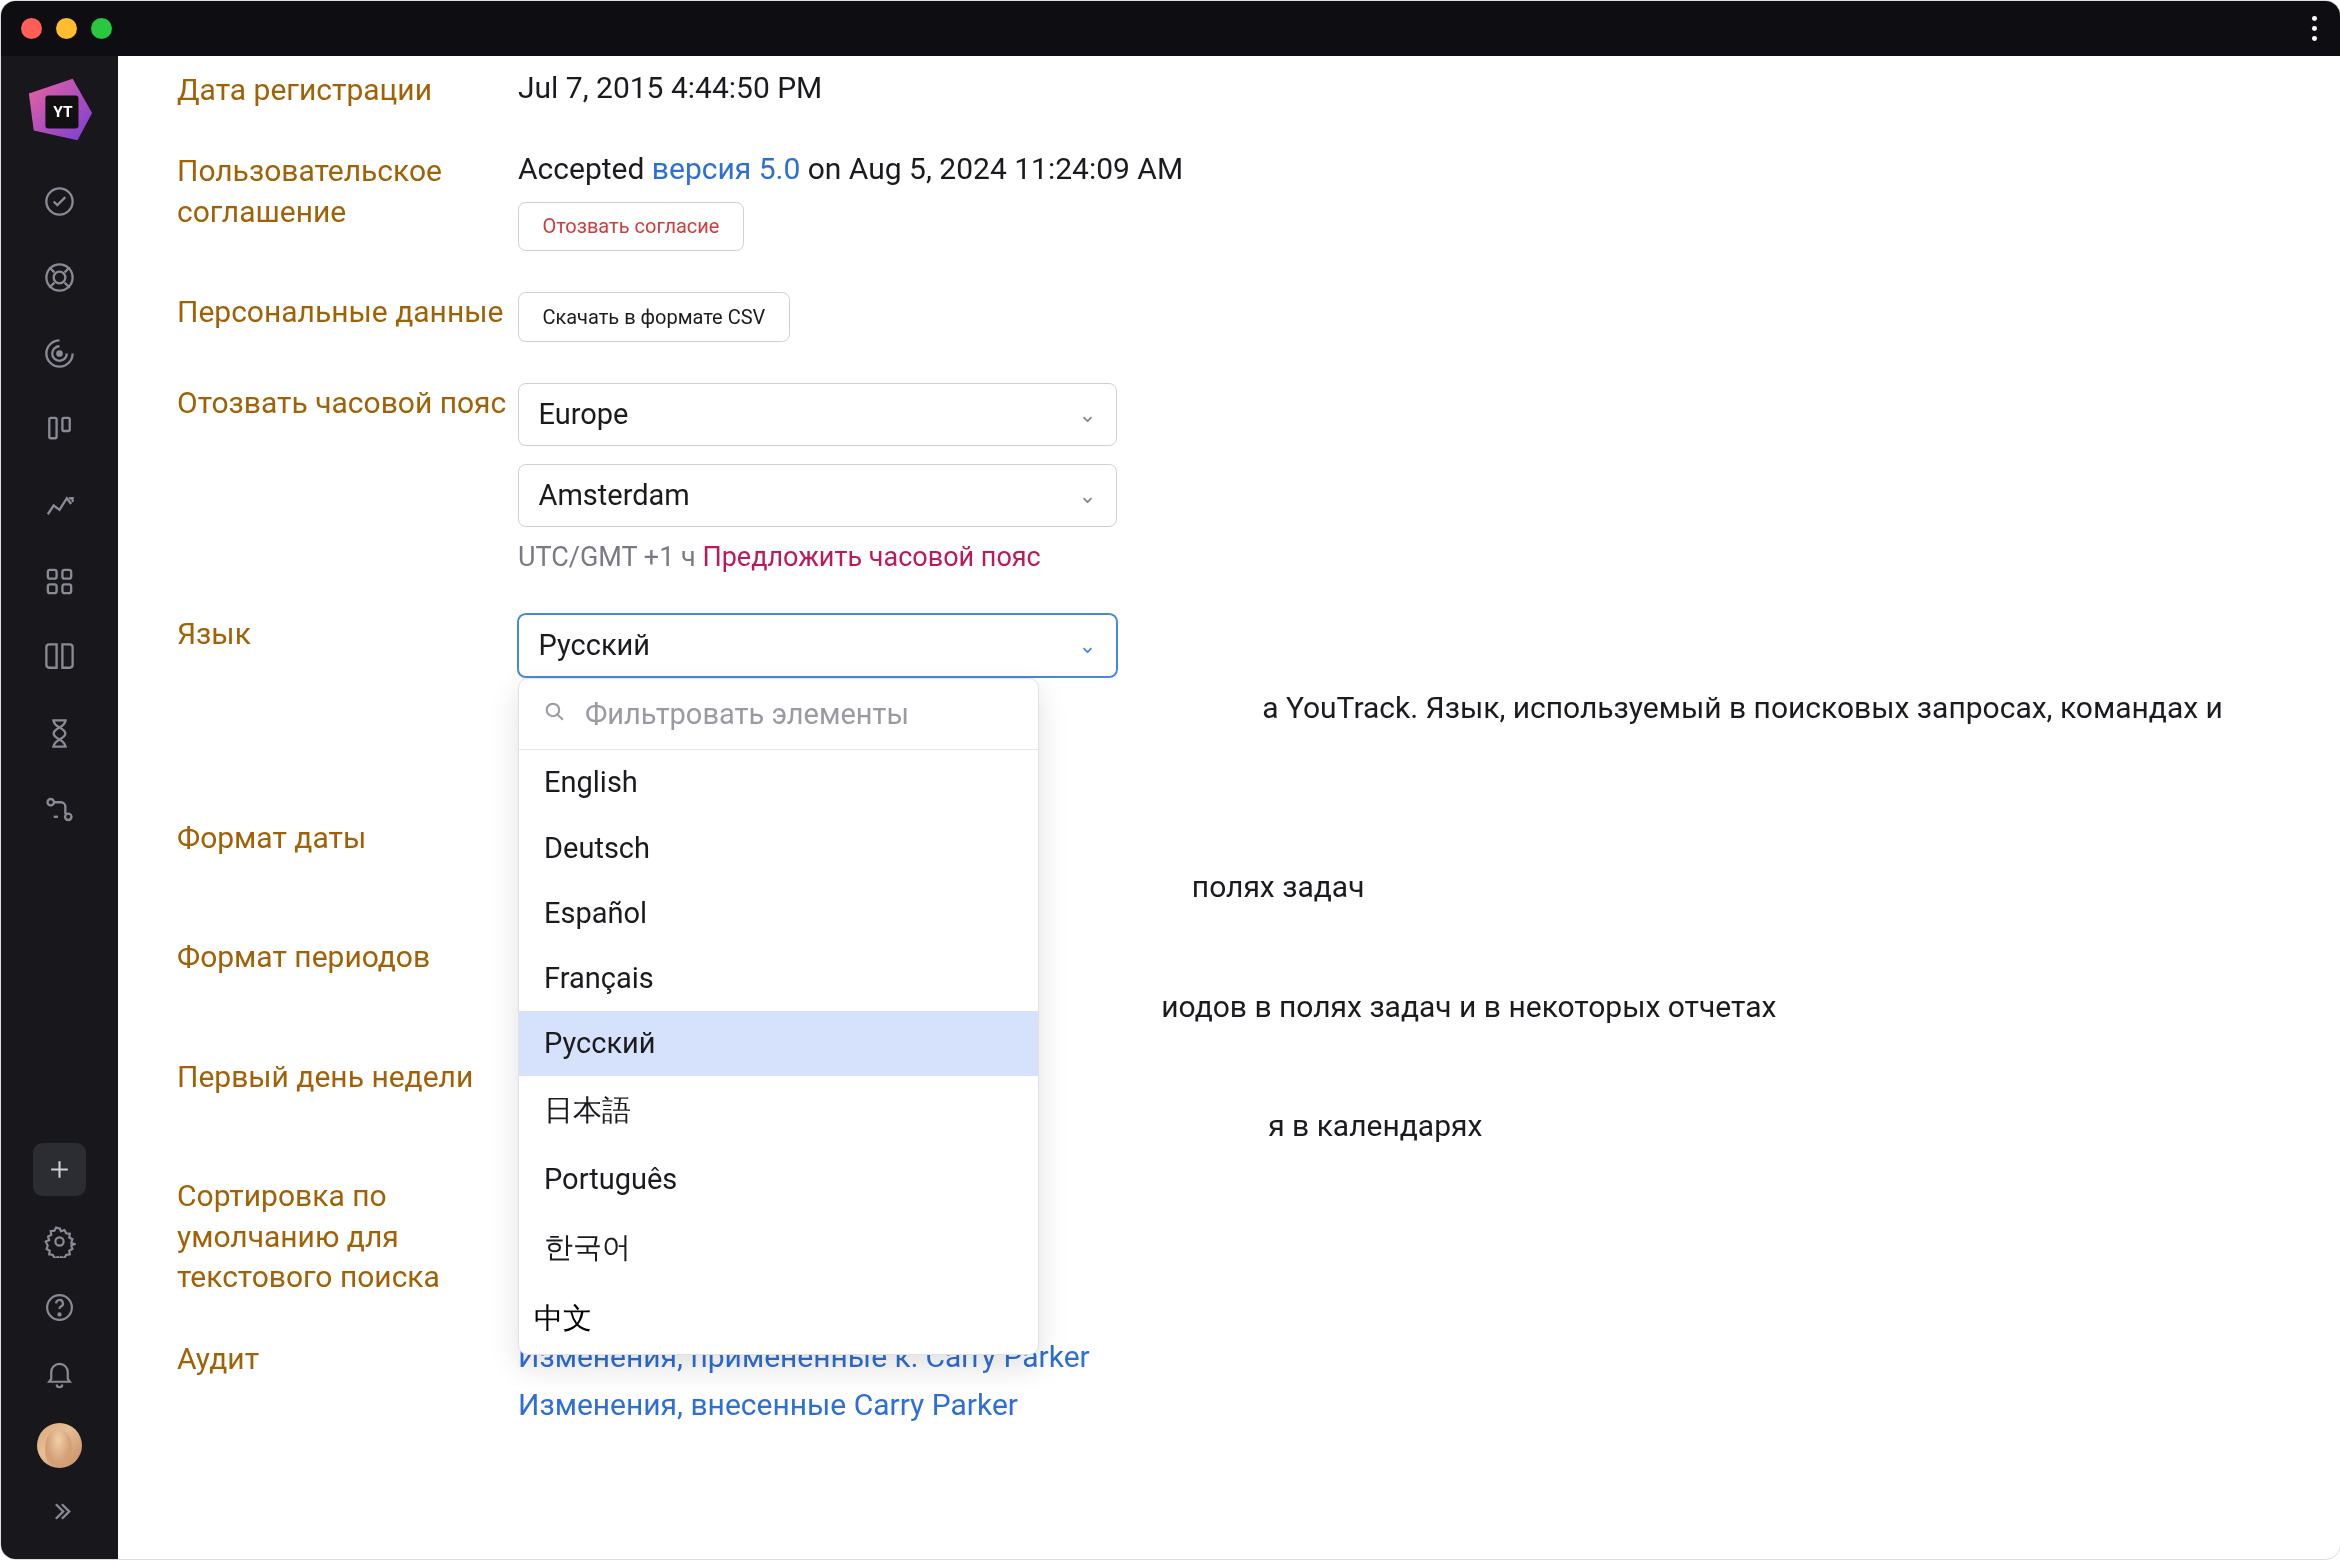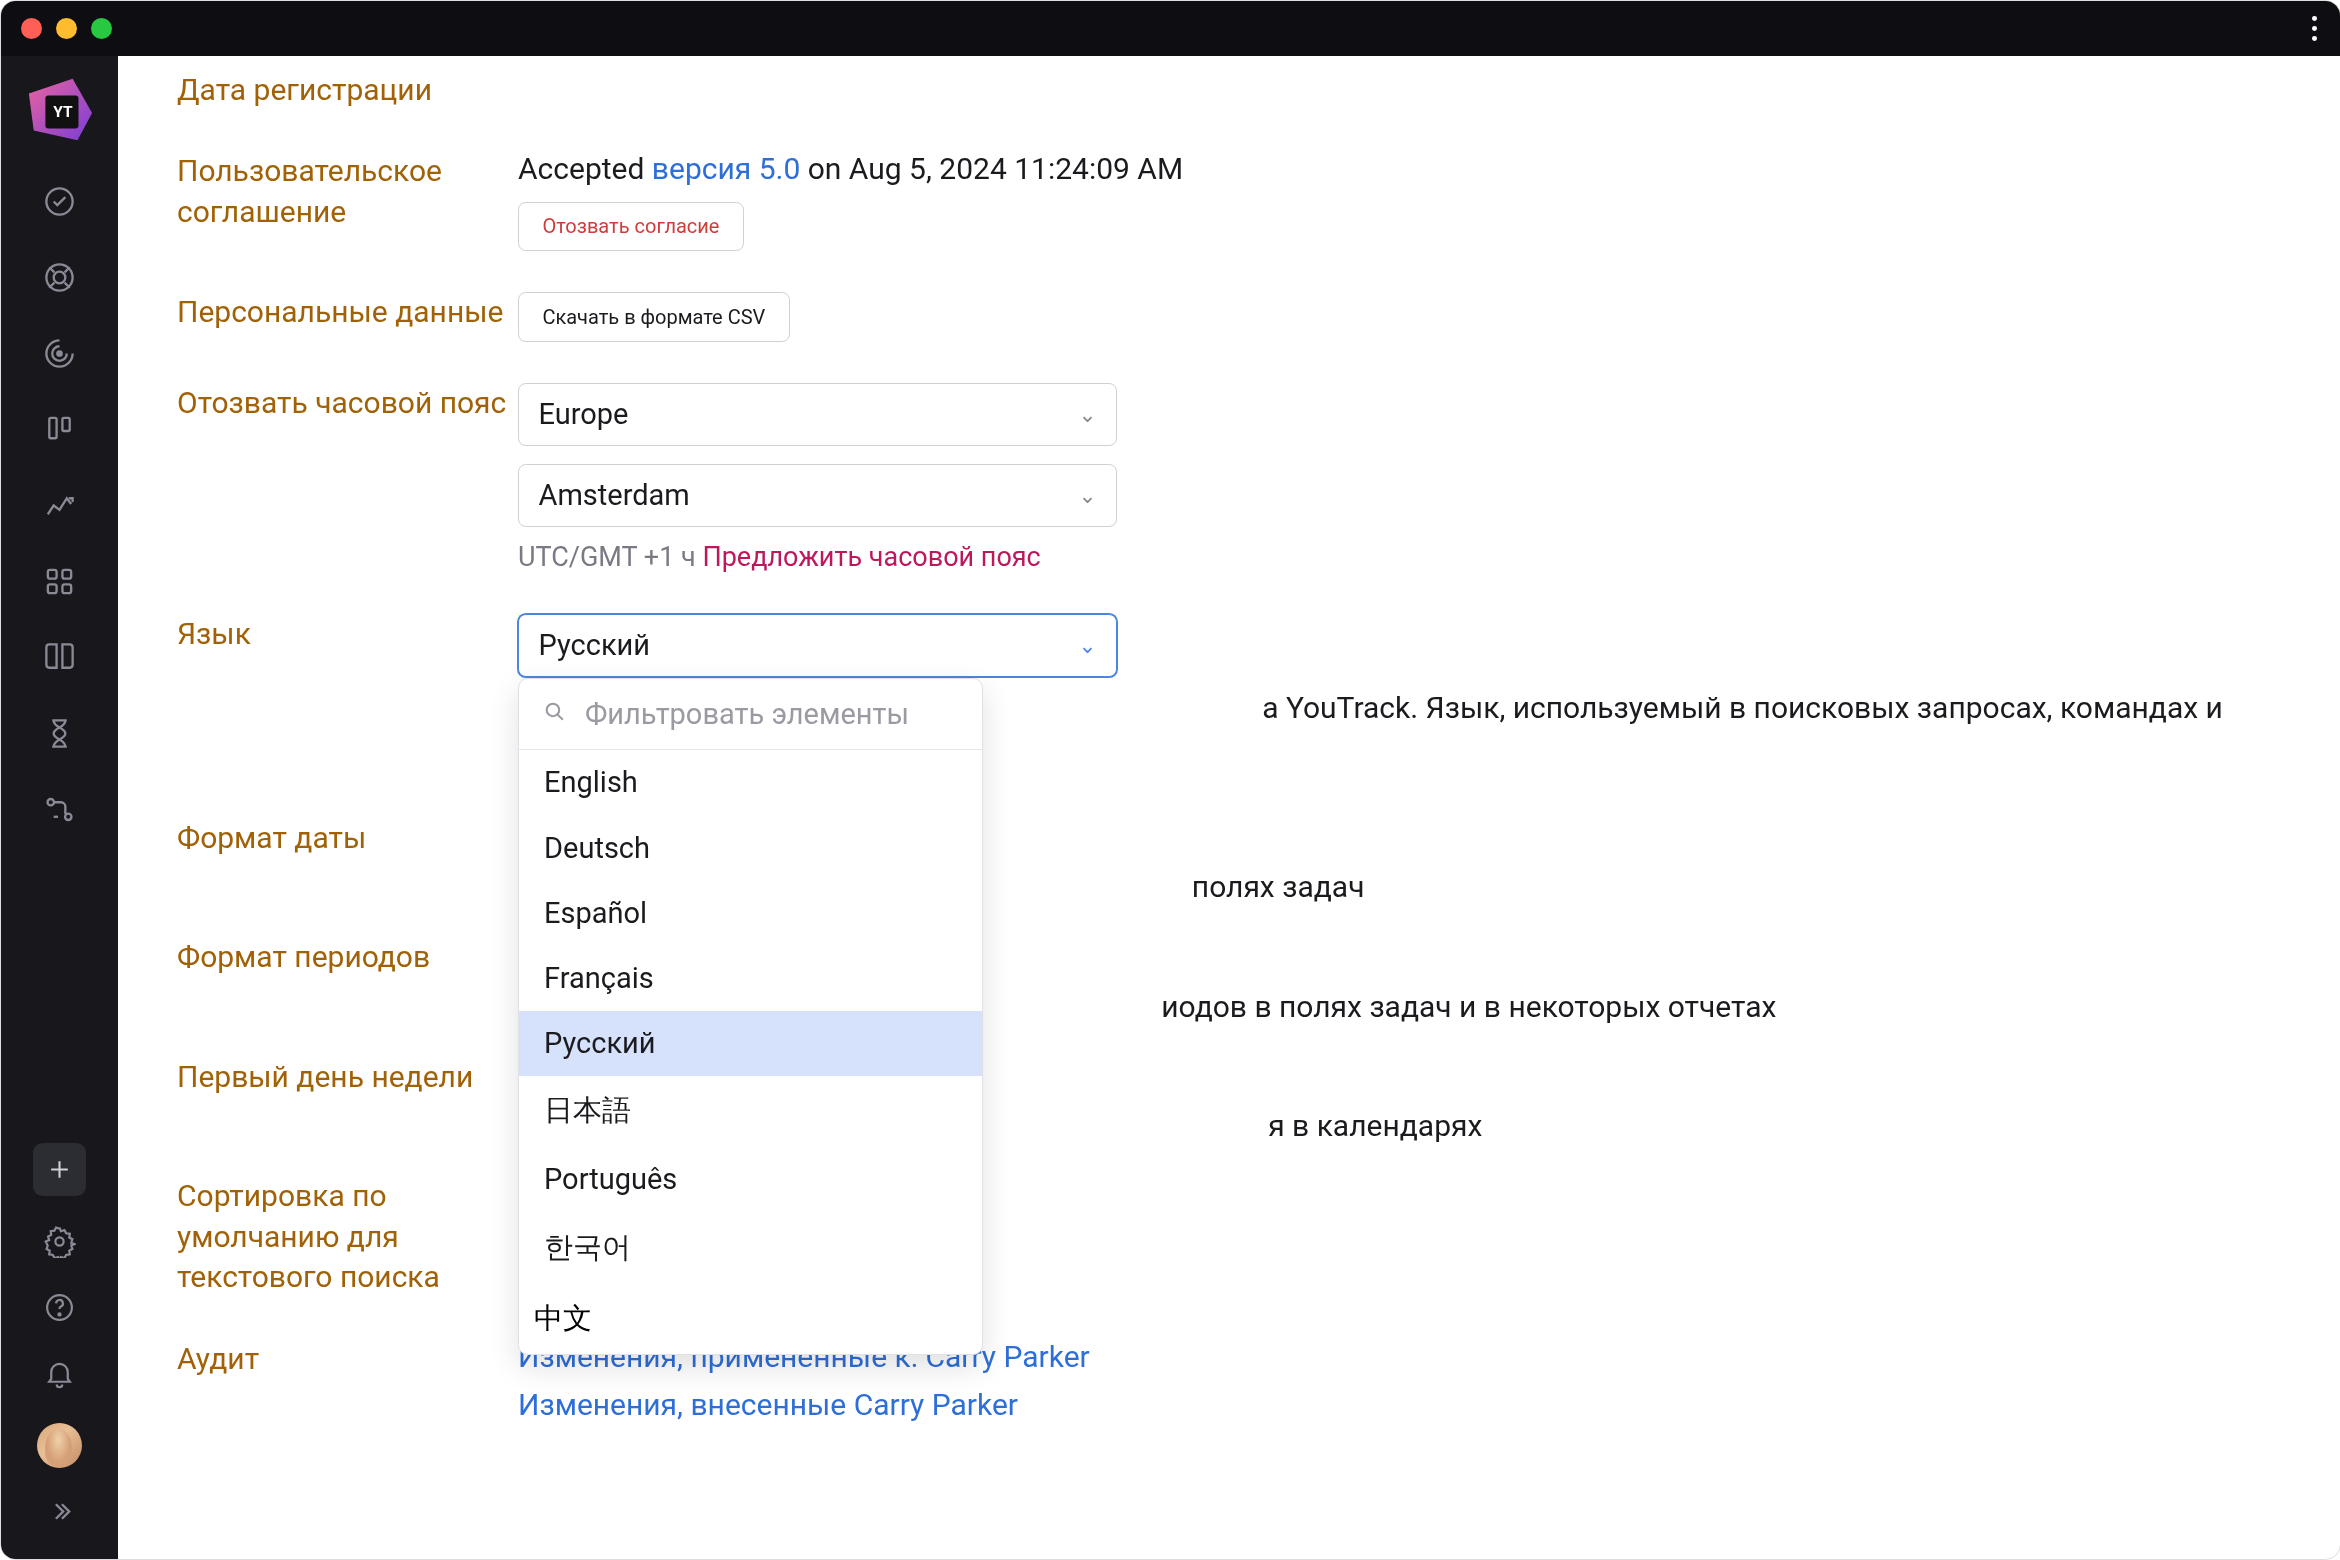--- a/index.html
+++ b/index.html
@@ -30,21 +30,21 @@
 .row .value { flex: 1; }
 .link { color: #2e6ed8; cursor: pointer; }
 .btn { display: inline-block; padding: 11.7px 23.4px; border: 1.5px solid #d0d0d6; border-radius: 7.8px; background: #fff; cursor: pointer; font-size: 20px; }
 .btn.danger { color: #d13b3b; }
 .select { width: 599px; border: 1.5px solid #d0d0d6; border-radius: 7.8px; padding: 13.7px 19.5px; background: #fff; cursor: pointer; display: flex; justify-content: space-between; align-items: center; font-size: 29px; }
 .select.active { border-color: #4a86e0; box-shadow: 0 0 0 1px #4a86e0; }
 .chev { color: #888; font-size: 21.5px; }
 .chev.blue { color: #4a86e0; }
 .hint { color: #7a7a85; font-size: 27px; margin-top: 13.7px; }
 .hint .link { color: #be185d; }
-.dropdown { position: absolute; width: 465px; background: #fff; border: 1.5px solid #e0e0e6; border-radius: 9.8px; box-shadow: 0 11.7px 31px rgba(0,0,0,0.12); overflow: hidden; z-index: 100; }
+.dropdown { position: absolute; width: 521px; background: #fff; border: 1.5px solid #e0e0e6; border-radius: 9.8px; box-shadow: 0 11.7px 31px rgba(0,0,0,0.12); overflow: hidden; z-index: 100; }
 .dropdown .search { padding: 17.6px 23.4px; border-bottom: 1.5px solid #e6e6ec; display: flex; align-items: center; gap: 17.6px; }
 .dropdown .search .sicon { color: #9a9aa2; }
 .dropdown .search input { border: none; outline: none; font-size: 29px; flex: 1; color: #333; }
 .dropdown .search input::placeholder { color: #9a9aa2; }
 .dropdown .item { padding: 15.6px 25px; cursor: pointer; font-size: 29px; }
 .dropdown .item.selected { background: #d6e2fb; }
 .dropdown .item.faded { color: #000000; padding-left: 15px; }
 .lang-desc { margin-left: 341px; color: #1b1b1f; line-height: 1.4; margin-bottom: 11.7px; position: relative; }
 </style>
 </head>
@@ -162,20 +162,21 @@
         <div class="expand"><svg width="29" height="29" viewBox="0 0 24 24" stroke="#8a8a96" fill="none" stroke-width="2">
               <path d="M9 6l6 6-6 6M14 6l6 6-6 6"></path>
             </svg></div>
       </div>
     </div>
 
     <div class="content">
 
       <div class="row">
         <div class="label">Дата регистрации</div>
+        <div class="value">Jul 7, 2015 4:44:50 PM</div>
       </div>
 
       <div class="row">
         <div class="label">Пользовательское соглашение</div>
         <div class="value">
           <div style="margin-bottom:15.6px;">
             <span>Accepted </span><span class="link">версия 5.0</span><span> on Aug 5, 2024 11:24:09 AM</span>
           </div>
           <div class="btn danger">Отозвать согласие</div>
         </div>

